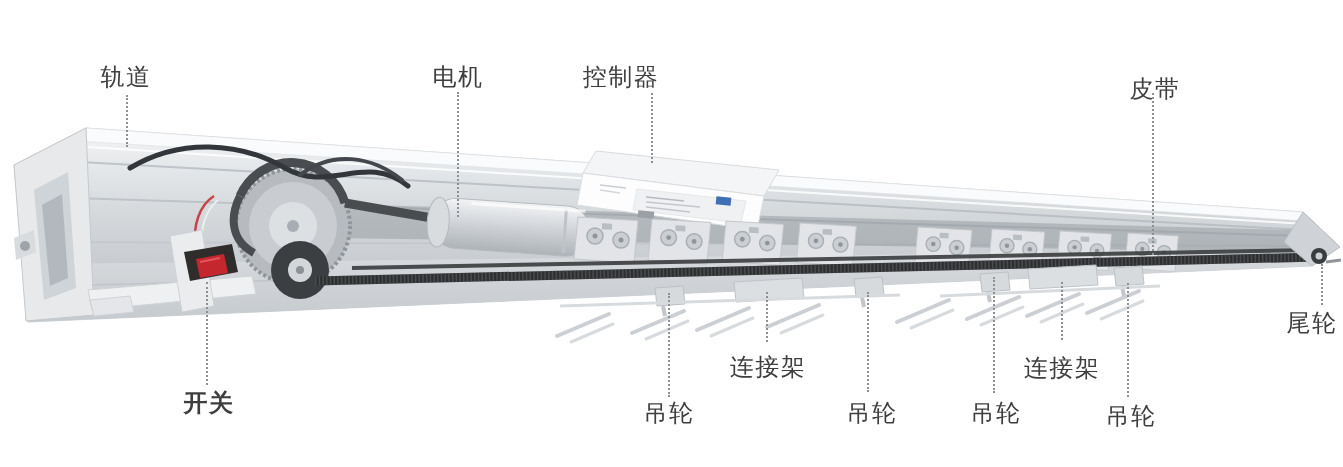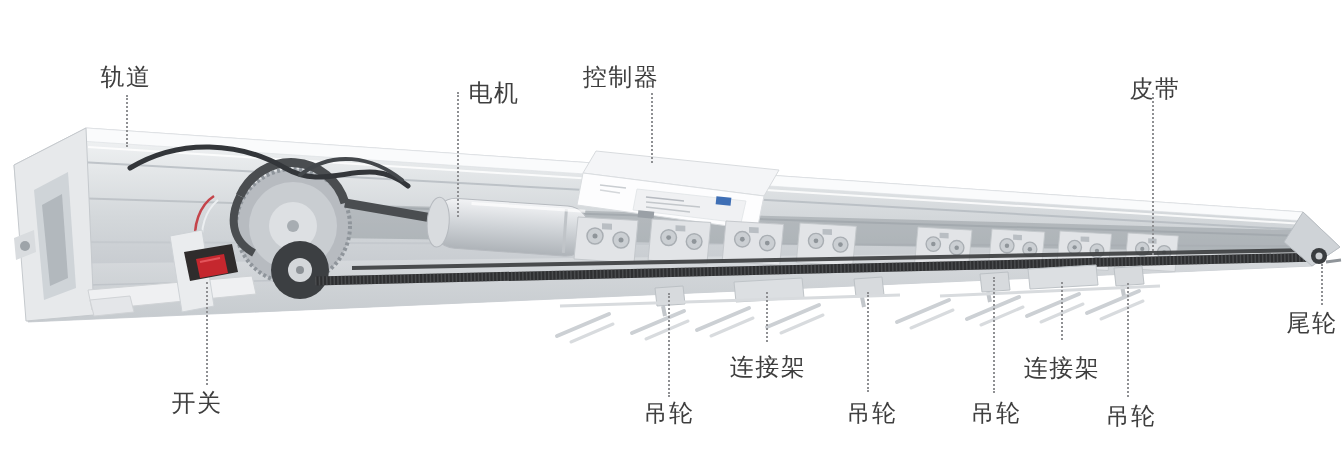--- a/index.html
+++ b/index.html
@@ -212,24 +212,24 @@
   <div class="leader" style="left:206px; top:282px; height:103px;"></div>
   <div class="leader" style="left:668px; top:293px; height:104px;"></div>
   <div class="leader" style="left:766px; top:292px; height:50px;"></div>
   <div class="leader" style="left:867px; top:292px; height:100px;"></div>
   <div class="leader" style="left:993px; top:277px; height:116px;"></div>
   <div class="leader" style="left:1061px;top:282px; height:58px;"></div>
   <div class="leader" style="left:1127px;top:283px; height:114px;"></div>
   <div class="leader" style="left:1321px;top:264px; height:41px;"></div>
 
   <div class="lbl" style="left:126px; top:64px;">轨道</div>
-  <div class="lbl" style="left:458px; top:80px;margin-left:36px;">电机</div>
+  <div class="lbl" style="left:458px; top:64px;">电机</div>
   <div class="lbl" style="left:621px; top:64px;">控制器</div>
   <div class="lbl" style="left:1155px;top:76px;">皮带</div>
-  <div class="lbl" style="left:197px; top:390px;">开关</div>
+  <div class="lbl" style="left:209px; top:390px;font-weight:bold;">开关</div>
   <div class="lbl" style="left:669px; top:400px;">吊轮</div>
   <div class="lbl" style="left:768px; top:354px;">连接架</div>
   <div class="lbl" style="left:872px; top:400px;">吊轮</div>
   <div class="lbl" style="left:996px; top:400px;">吊轮</div>
   <div class="lbl" style="left:1062px;top:355px;">连接架</div>
   <div class="lbl" style="left:1131px;top:403px;">吊轮</div>
   <div class="lbl" style="left:1312px;top:310px;text-align:center;">尾轮</div>
 
 </div>
 

